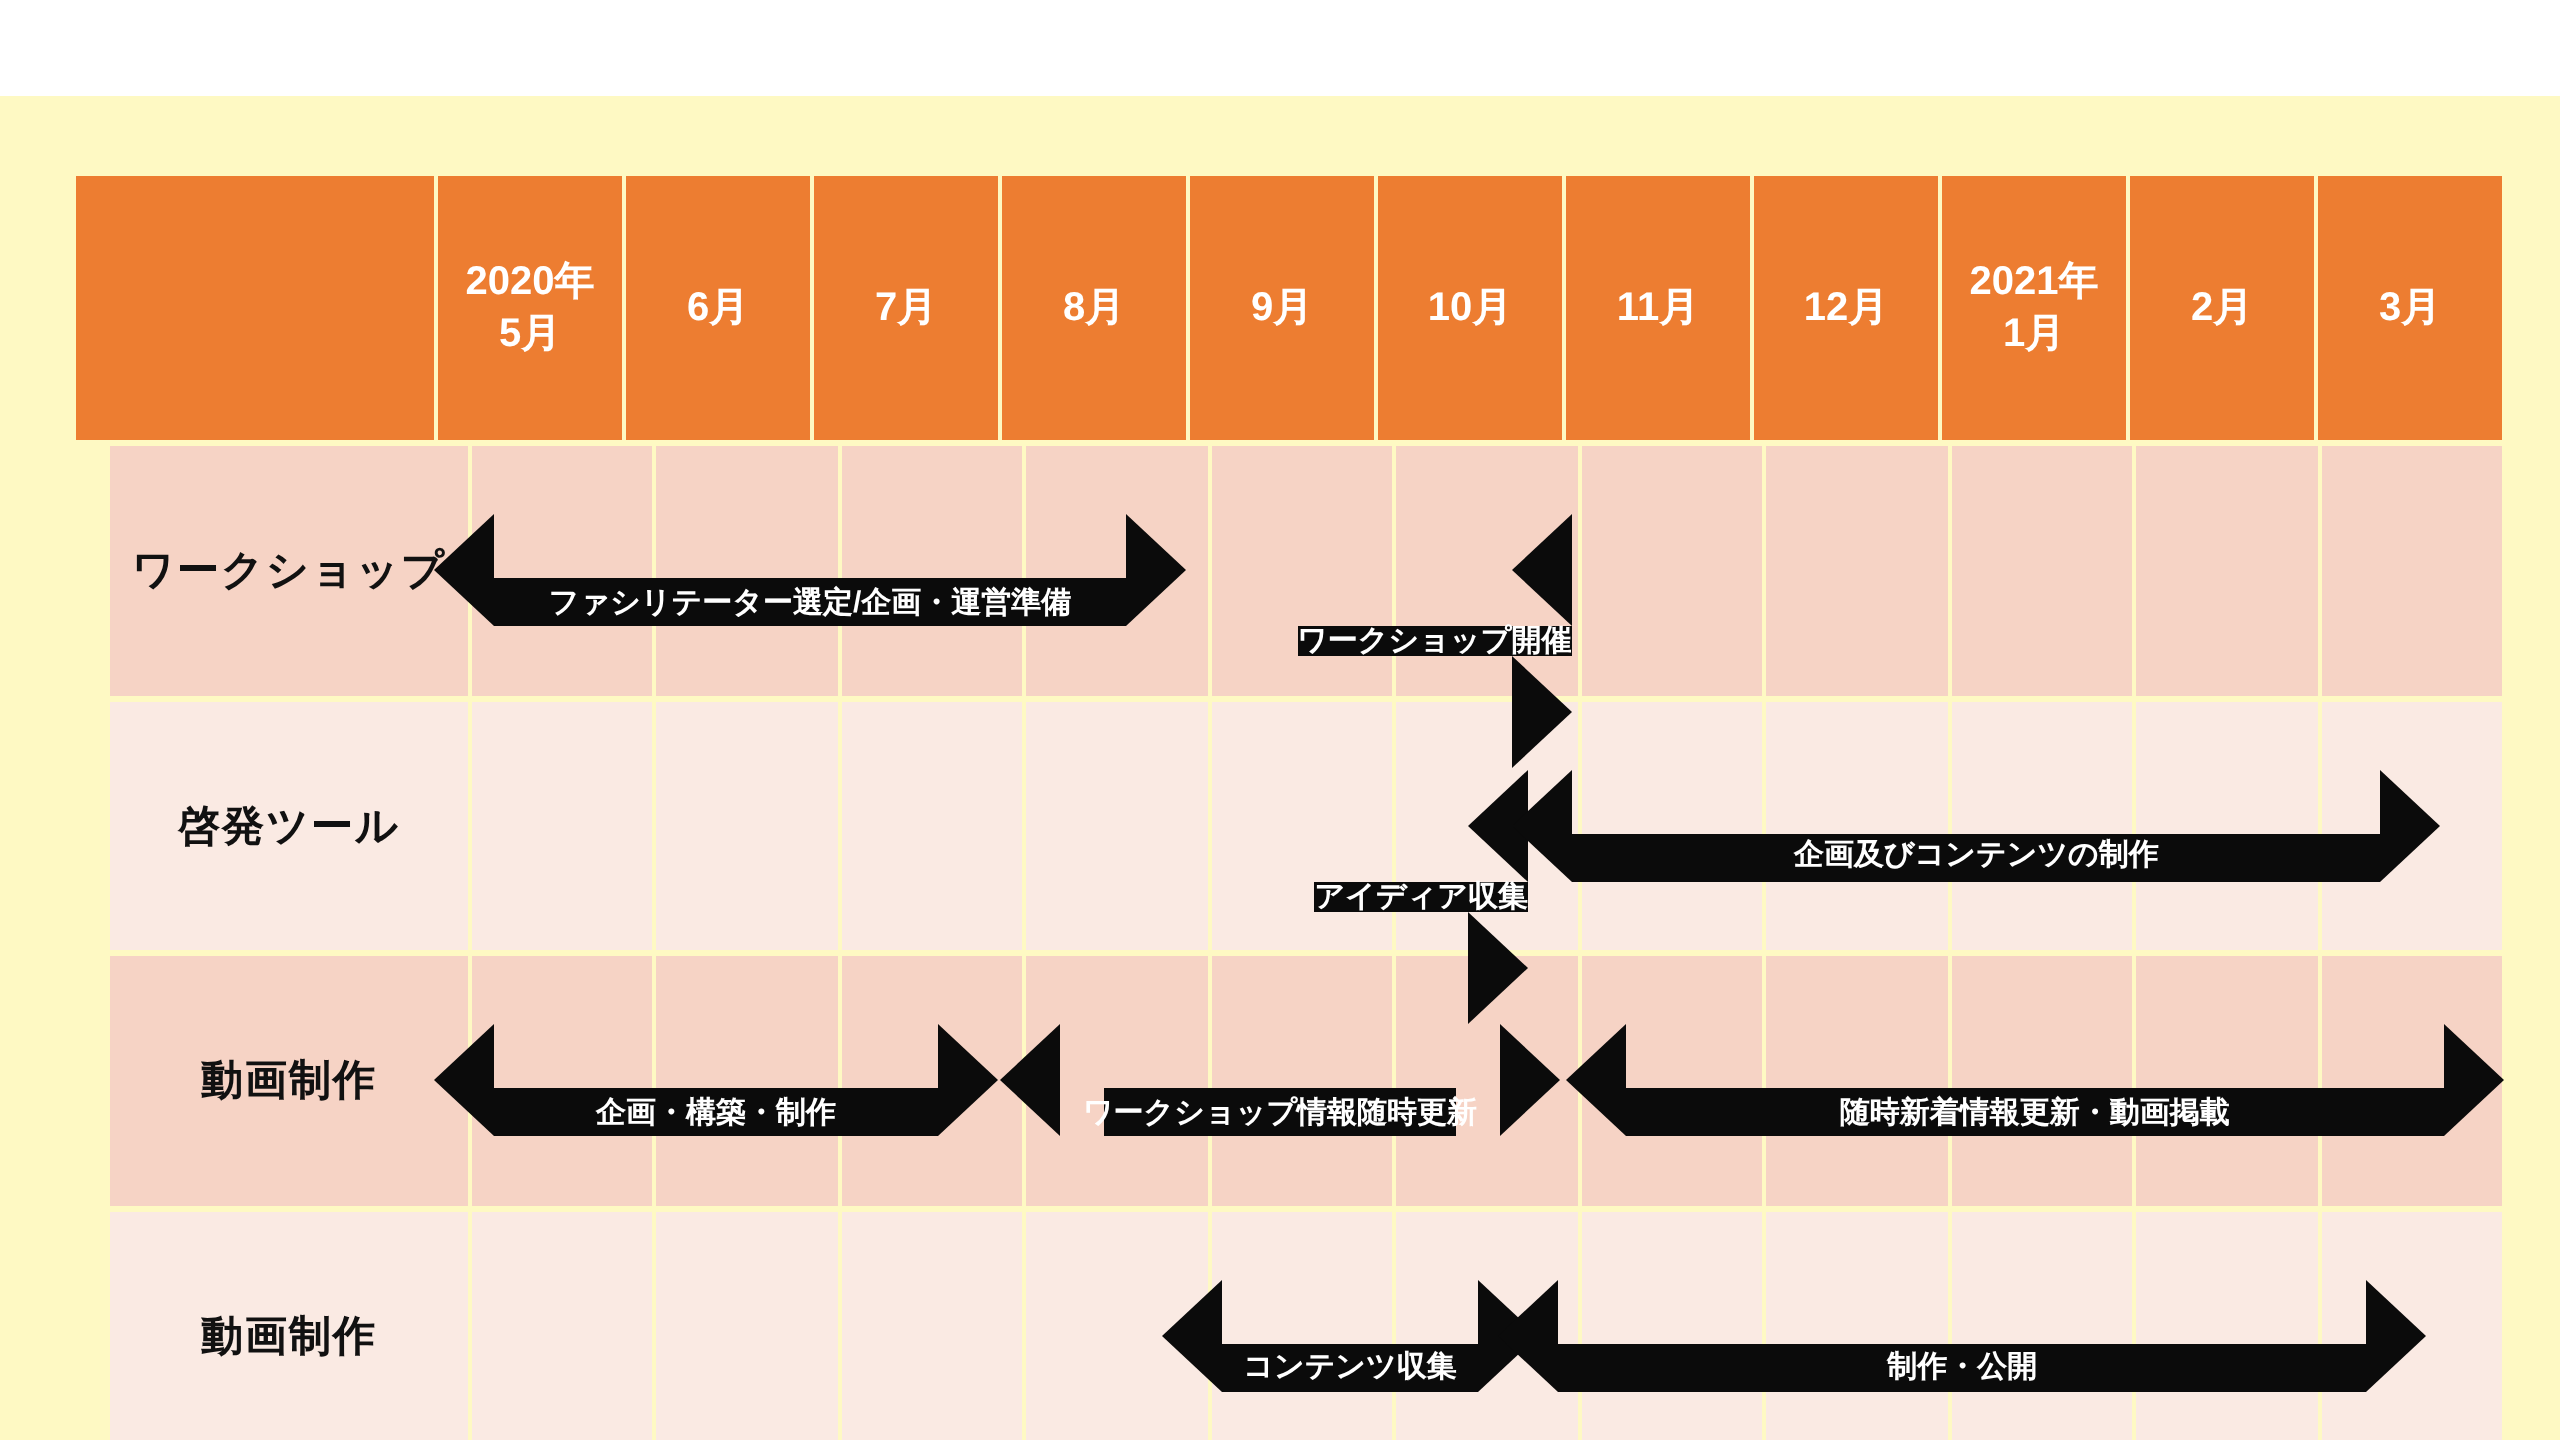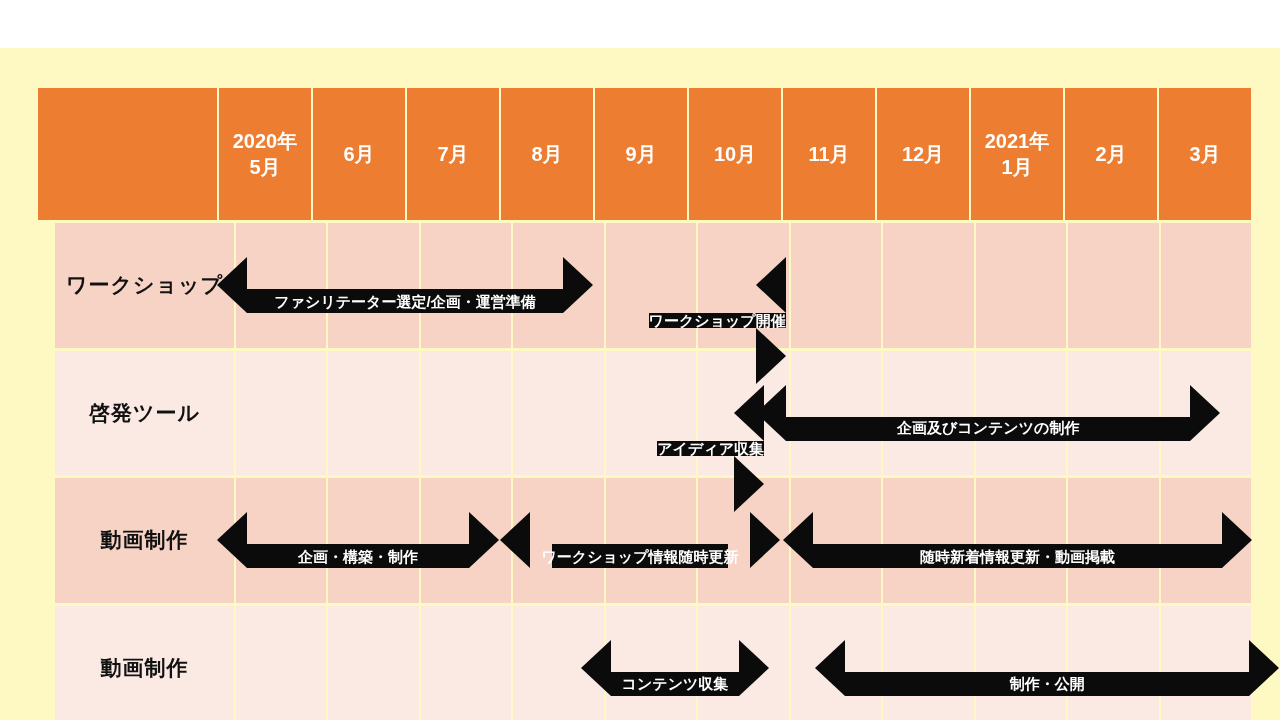--- a/index.html
+++ b/index.html
@@ -148,20 +148,20 @@
         <div class="arrow" style="left: 744.88px; width: 469.06px; top: 424.25px;">
           <div class="ah left"></div>
           <div class="ashaft">随時新着情報更新・動画掲載</div>
           <div class="ah right"></div>
         </div>
         <div class="arrow" style="left: 543px; width: 188px; top: 551.75px;">
           <div class="ah left"></div>
           <div class="ashaft">コンテンツ収集</div>
           <div class="ah right"></div>
         </div>
-        <div class="arrow" style="left: 777px; width: 464.36px; top: 551.75px;">
+        <div class="arrow" style="left: 711px; width: 464.36px; top: 551.75px;">
           <div class="ah left"></div>
           <div class="ashaft">制作・公開</div>
           <div class="ah right"></div>
         </div>
       </div>
   </div>
 </div>
 
 </body></html>

